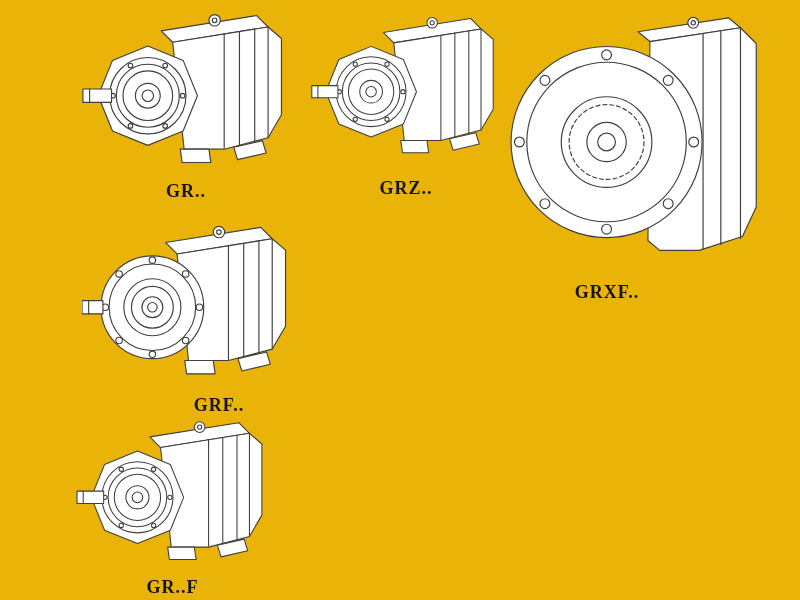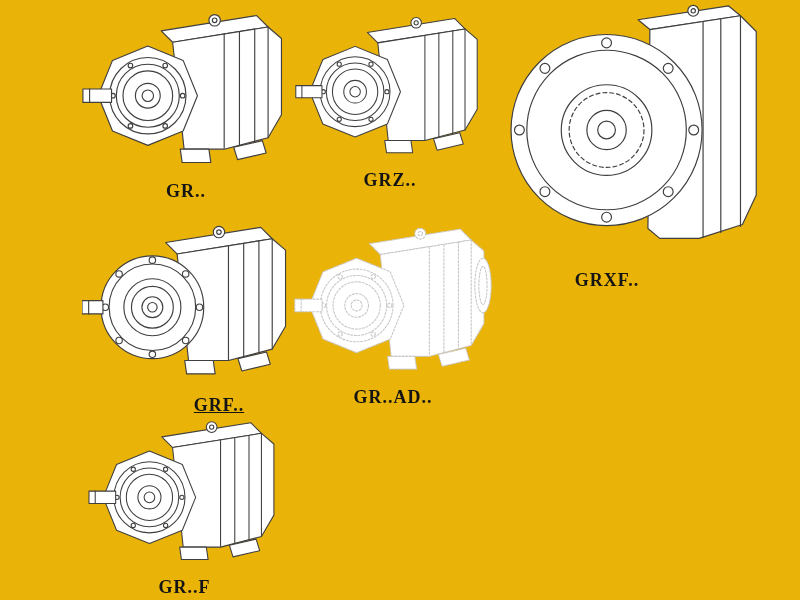--- a/index.html
+++ b/index.html
@@ -12,29 +12,29 @@
   .draw {
     stroke:#3f3f3f; stroke-width:1.2; fill:none;
     stroke-linejoin:round; stroke-linecap:round;
   }
   .fig.ghost .draw { stroke:#c7c7c7; stroke-dasharray:2.2 1.8; }
   .lbl {
     font-weight:bold; font-size:18px; color:#141414;
     letter-spacing:1px; margin-top:5px; white-space:nowrap;
   }
   #fig-gr   { left:80px;  top:4px;   width:212px; }
-  #fig-grz  { left:292px; top:8px;   width:196px; }
-  #fig-grxf { left:498px; top:2px;   width:290px; }
+  #fig-grz  { left:308px; top:8px;   width:196px;gap:8px; }
+  #fig-grxf { left:498px; top:14px;   width:290px; }
   #fig-grxf .lbl { margin-right:72px; margin-top:10px; }
   #fig-grf  { left:80px;  top:214px; width:218px; }
-  #fig-grf .lbl { margin-left:60px;text-decoration:underline; }
+  #fig-grf .lbl { margin-left:60px; }
   #fig-grad { left:292px; top:218px; width:202px; }
   #fig-grx  { left:495px; top:302px; width:298px; }
   #fig-grx .lbl { margin-right:44px; margin-top:10px; }
-  #fig-grff { left:82px;  top:412px; width:205px; }
+  #fig-grff { left:70px;  top:412px; width:205px; }
   #fig-gram { left:292px; top:414px; width:196px; }
 </style>
 </head>
 <body>
 
 <div id="canvas">
 
   <svg width="0" height="0" style="position:absolute" aria-hidden="true">
     <defs>
       <symbol id="sym-gr" viewBox="0 0 220 180">
@@ -179,26 +179,20 @@
     <figcaption class="lbl">GRXF..</figcaption>
   </figure>
 
   <figure class="fig" id="fig-grf">
     <svg class="draw" viewBox="0 0 225 185" width="214" height="176">
         <use href="#sym-grf"></use>
       </svg>
     <figcaption class="lbl">GRF..</figcaption>
   </figure>
 
-  <figure class="fig ghost" id="fig-grad">
-    <svg class="draw" viewBox="0 0 220 180" width="200" height="164">
-        <use href="#sym-grad"></use>
-      </svg>
-    <figcaption class="lbl">GR..AD..</figcaption>
-  </figure>
 
 
   <figure class="fig" id="fig-grff">
     <svg class="draw" viewBox="0 0 220 180" width="196" height="160">
         <use href="#sym-gr"></use>
       </svg>
     <figcaption class="lbl">GR..F</figcaption>
   </figure>
 
 

